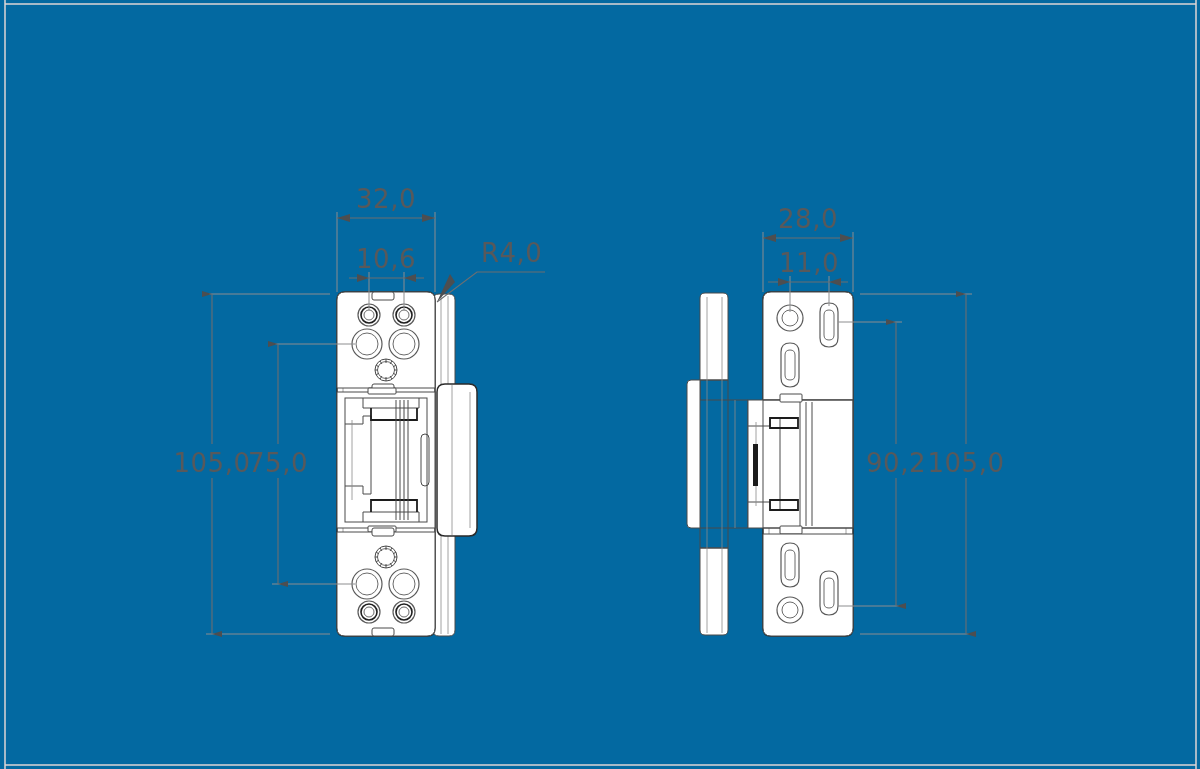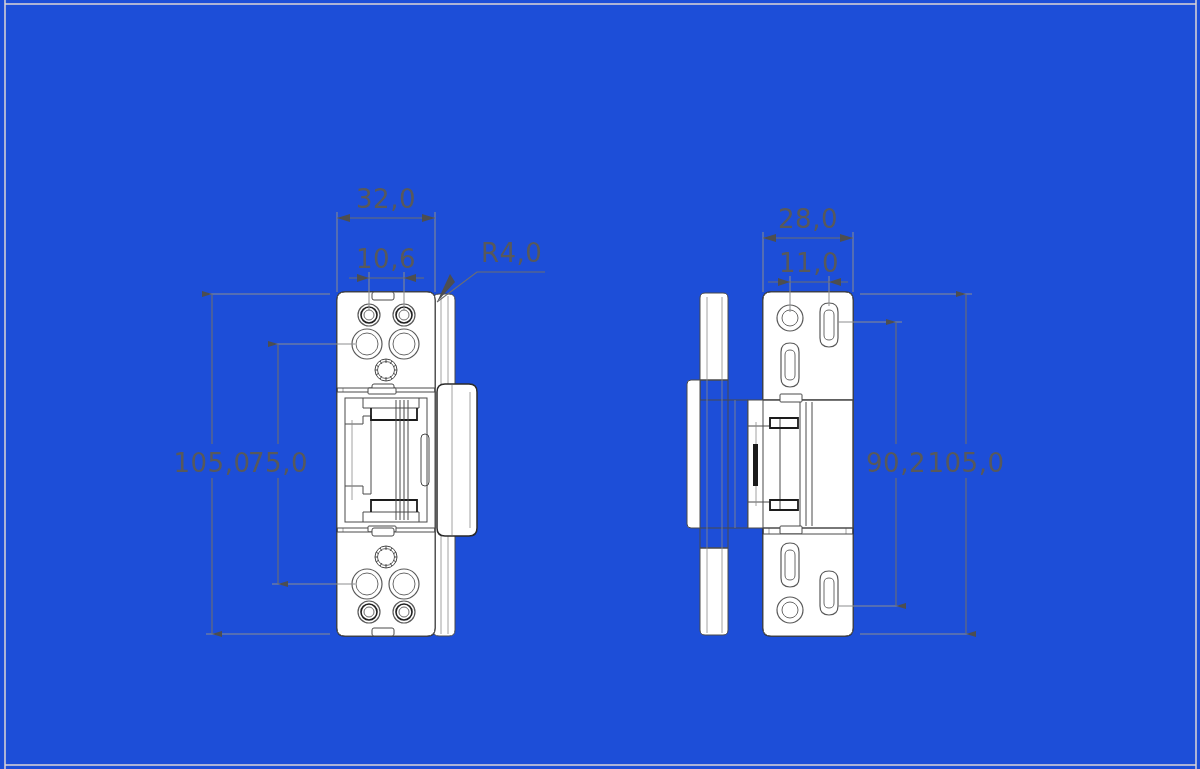--- a/index.html
+++ b/index.html
@@ -11,21 +11,21 @@
   body {
     width: 1200px;
     height: 769px;
     overflow: hidden;
     font-family: "DejaVu Sans", sans-serif;
   }
   #drawing-root {
     position: relative;
     width: 1200px;
     height: 769px;
-    background: #1d4ed8;
+    background: #0369a1;
   }
   #drawing-svg {
     display: block;
     width: 1200px;
     height: 769px;
   }
   .dim-text {
     font-family: "DejaVu Sans", sans-serif;
     font-size: 26px;
     fill: #58595b;

